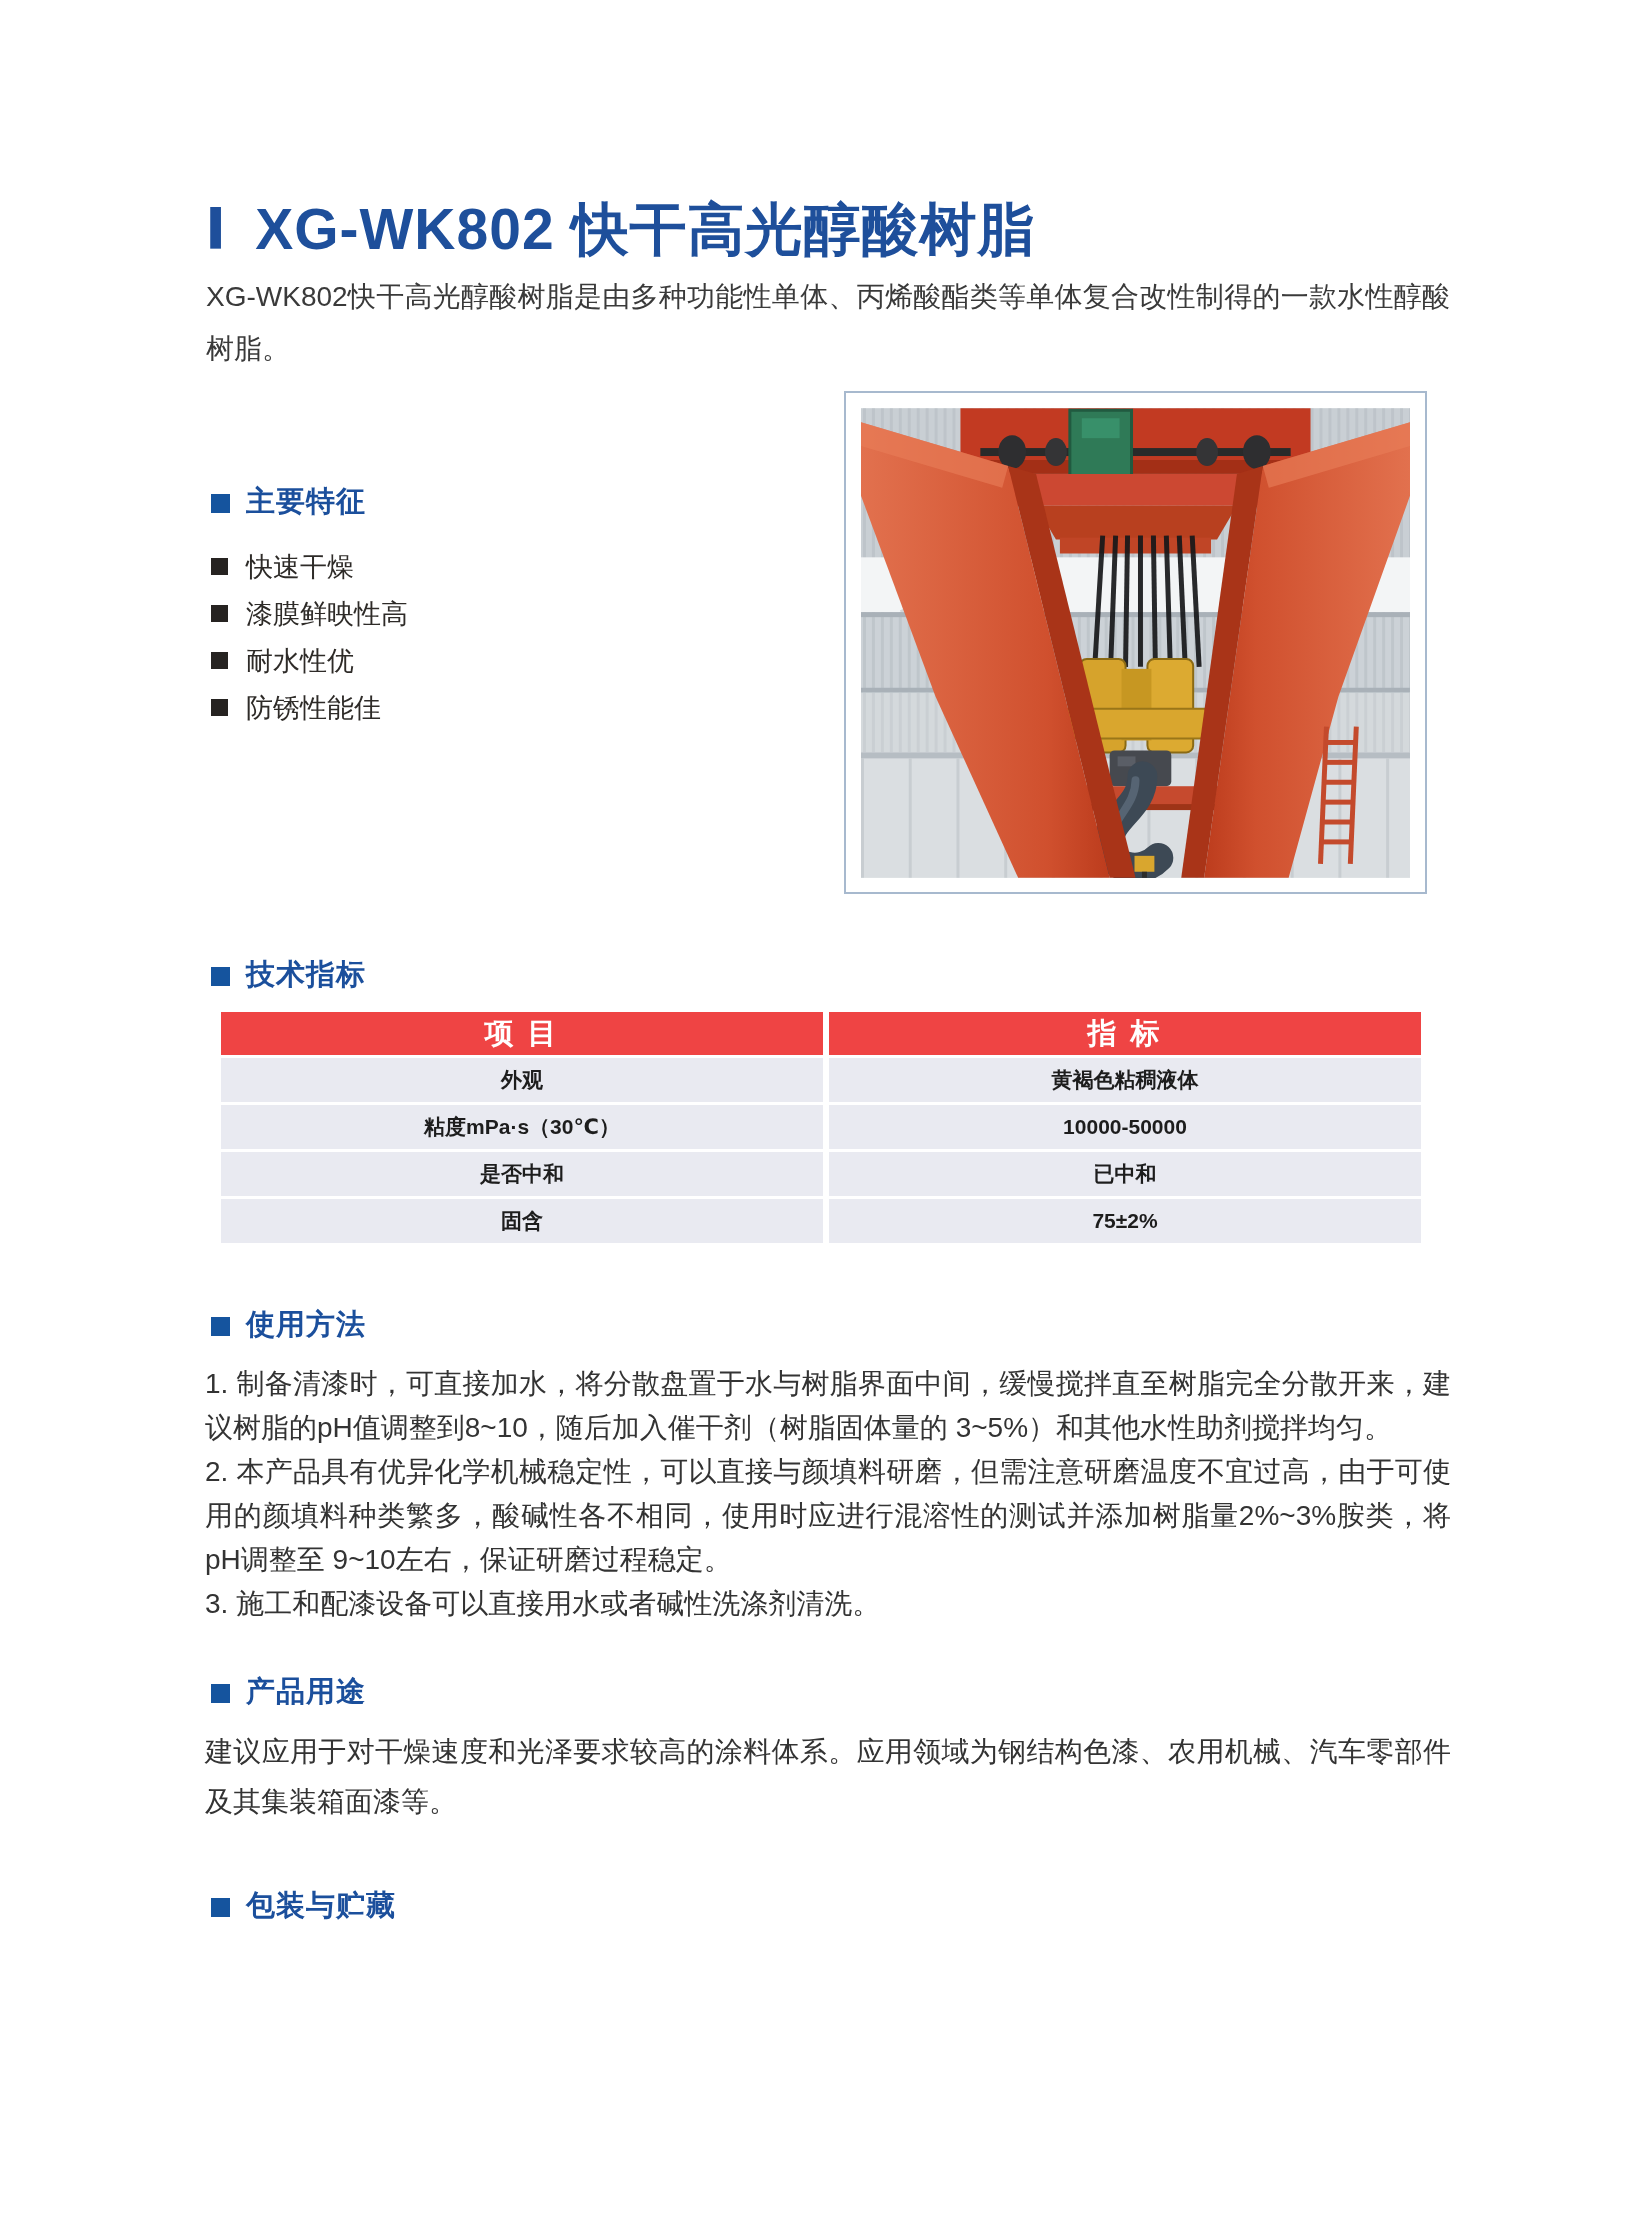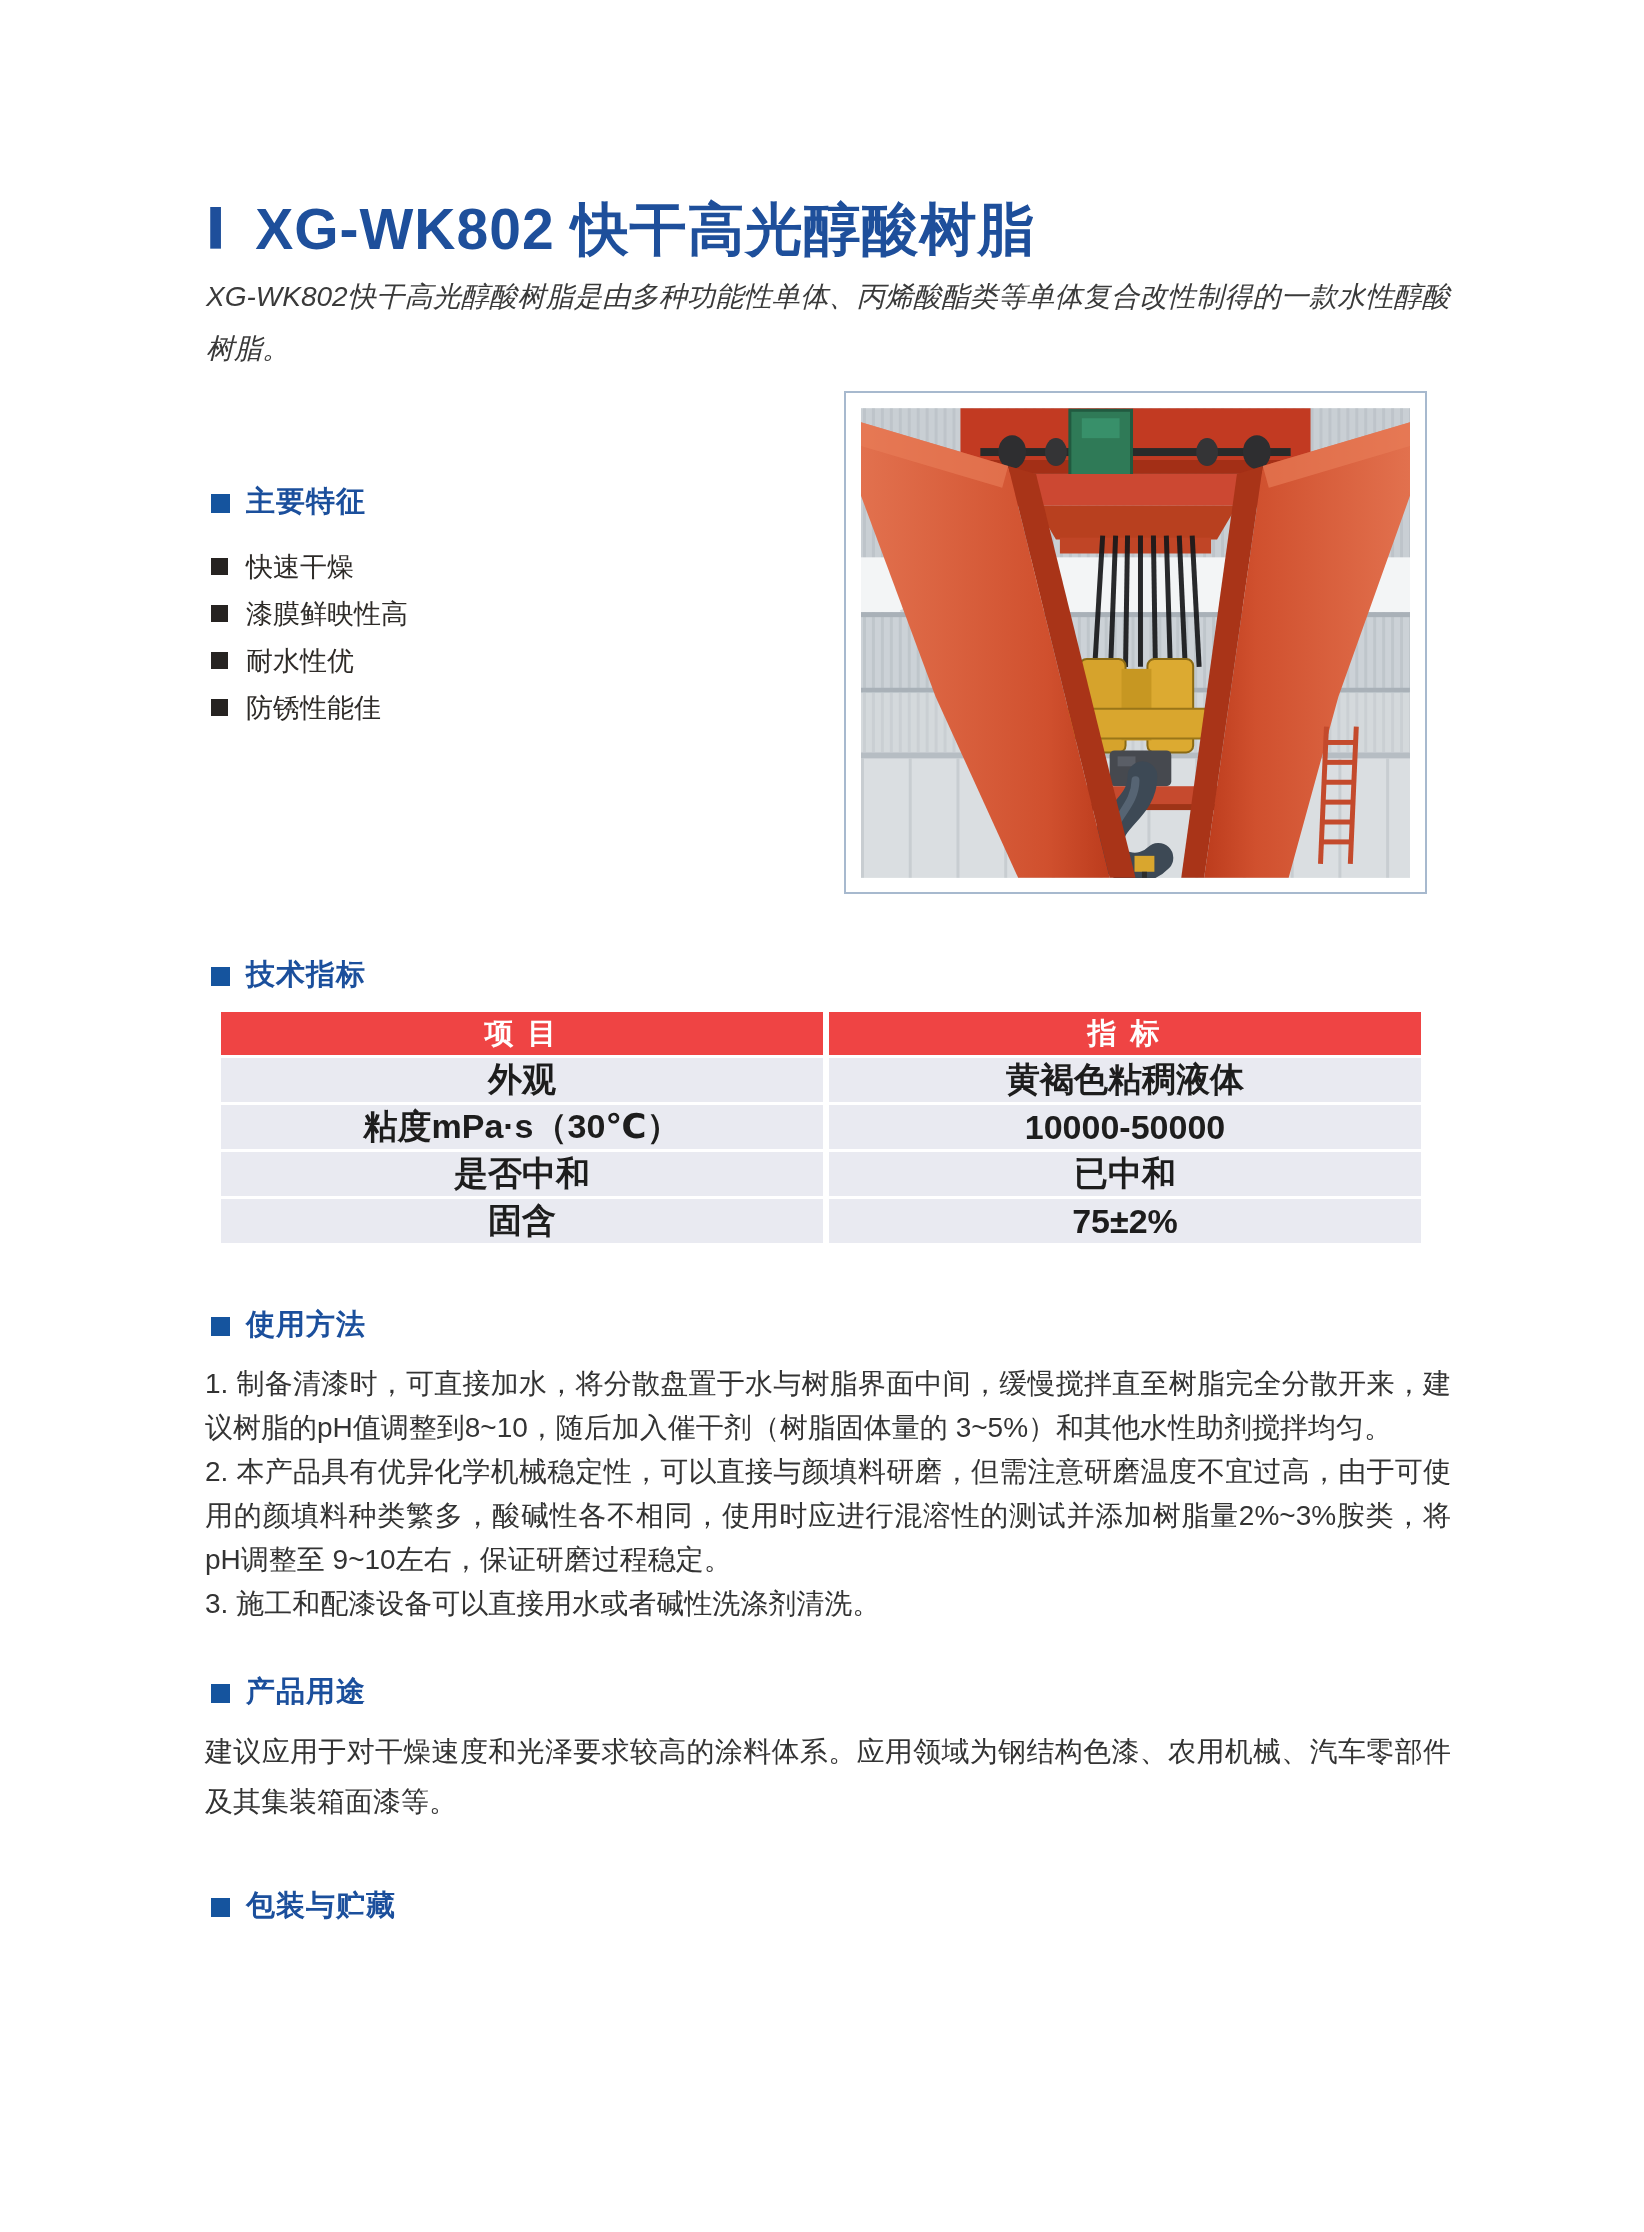--- a/index.html
+++ b/index.html
@@ -5,21 +5,21 @@
   html,body{margin:0;padding:0;background:#ffffff;}
   body{font-family:"Liberation Sans","DejaVu Sans",sans-serif;color:#333;}
   .page{position:relative;width:1645px;height:2233px;background:#fff;overflow:hidden;}
 
   
   .title-row{position:absolute;left:205px;top:192px;display:flex;align-items:baseline;
              color:#1e4f9b;font-weight:700;font-size:57px;letter-spacing:1px;}
   .title-prefix{margin-right:28px;}
 
   .intro{position:absolute;left:206px;top:271px;width:1244px;font-size:28px;
-         line-height:52px;color:#3a3a3a;text-align:justify;font-style:italic;}
+         line-height:52px;color:#3a3a3a;text-align:justify;}
 
   
   .sec-head{position:absolute;display:flex;align-items:center;gap:16px;justify-content:space-between;}
   .sec-sq{width:19px;height:19px;background:#15549e;flex:0 0 auto;margin-top:2px;}
   .sec-label{font-size:29px;font-weight:700;color:#1b4f9c;letter-spacing:1px;}
 
   
   .features-list{position:absolute;left:211px;top:543px;}
   .feat-row{display:flex;align-items:center;gap:18px;height:47px;}
   .feat-sq{width:17px;height:17px;background:#262321;flex:0 0 auto;}
@@ -31,21 +31,21 @@
   .photo-frame svg{display:block;width:549px;height:470px;}
 
   
   .spec-table{position:absolute;left:221px;top:1012px;width:1200px;}
   .t-row{display:flex;gap:6px;margin-top:3px;}
   .t-row.head{margin-top:0;}
   .t-cell{display:flex;align-items:center;justify-content:center;height:44px;box-sizing:border-box;}
   .t-c1{width:602px;flex:0 0 auto;}
   .t-c2{flex:1 1 auto;}
   .head .t-cell{background:#ef4444;color:#fff;font-size:29px;font-weight:700;letter-spacing:3px;height:43px;}
-  .body .t-cell{background:#e9eaf1;color:#1d1d1d;font-size:34px;font-weight:700;}
+  .body .t-cell{background:#e9eaf1;color:#1d1d1d;font-size:21px;font-weight:700;}
 
   
   .usage-body{position:absolute;left:205px;top:1362px;width:1246px;font-size:28px;
               line-height:44px;text-align:justify;color:#333;}
   .usage-body p{margin:0;}
   .app-body{position:absolute;left:205px;top:1727px;width:1246px;font-size:28px;
             line-height:50px;text-align:justify;color:#333;}
   .store-body{position:absolute;left:205px;top:1938px;width:1274px;font-size:28px;
               line-height:46px;color:#333;white-space:nowrap;}
 </style>

